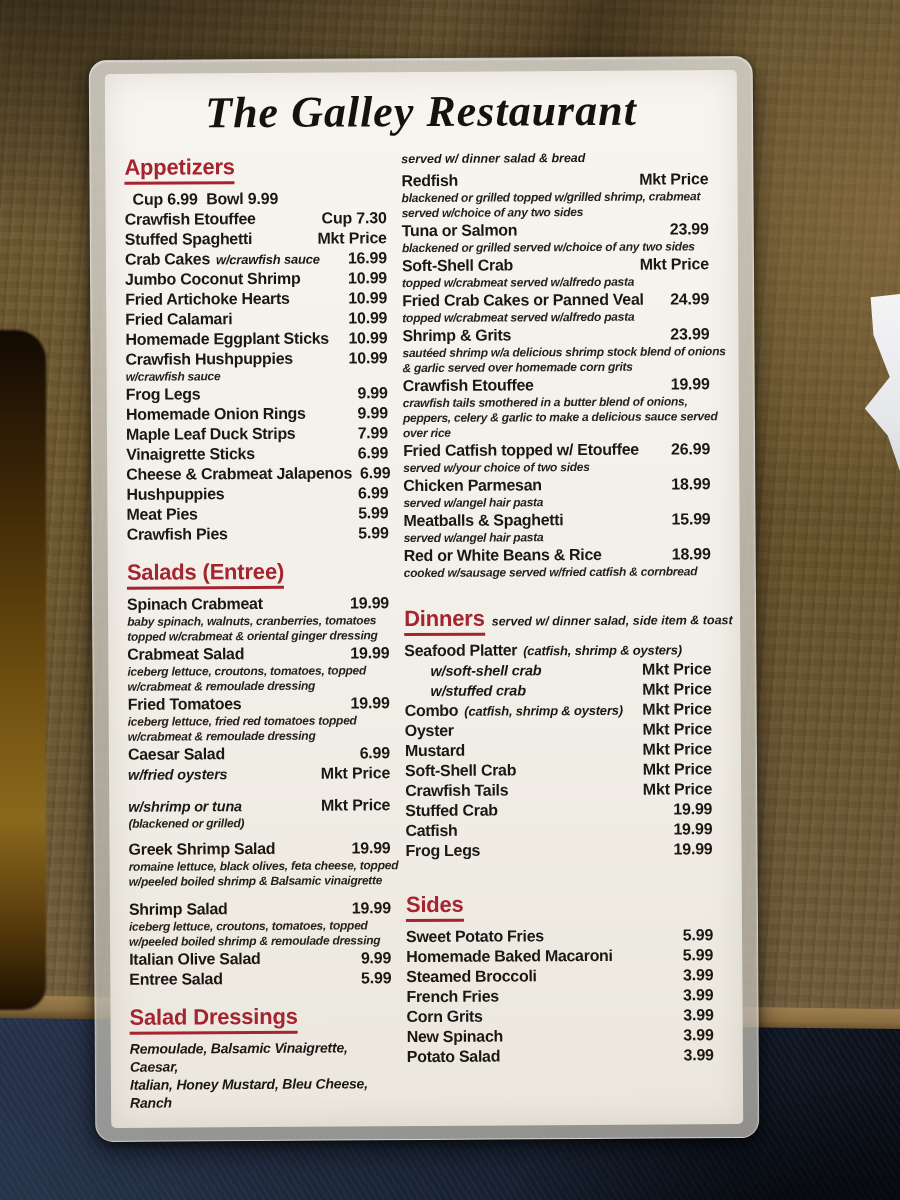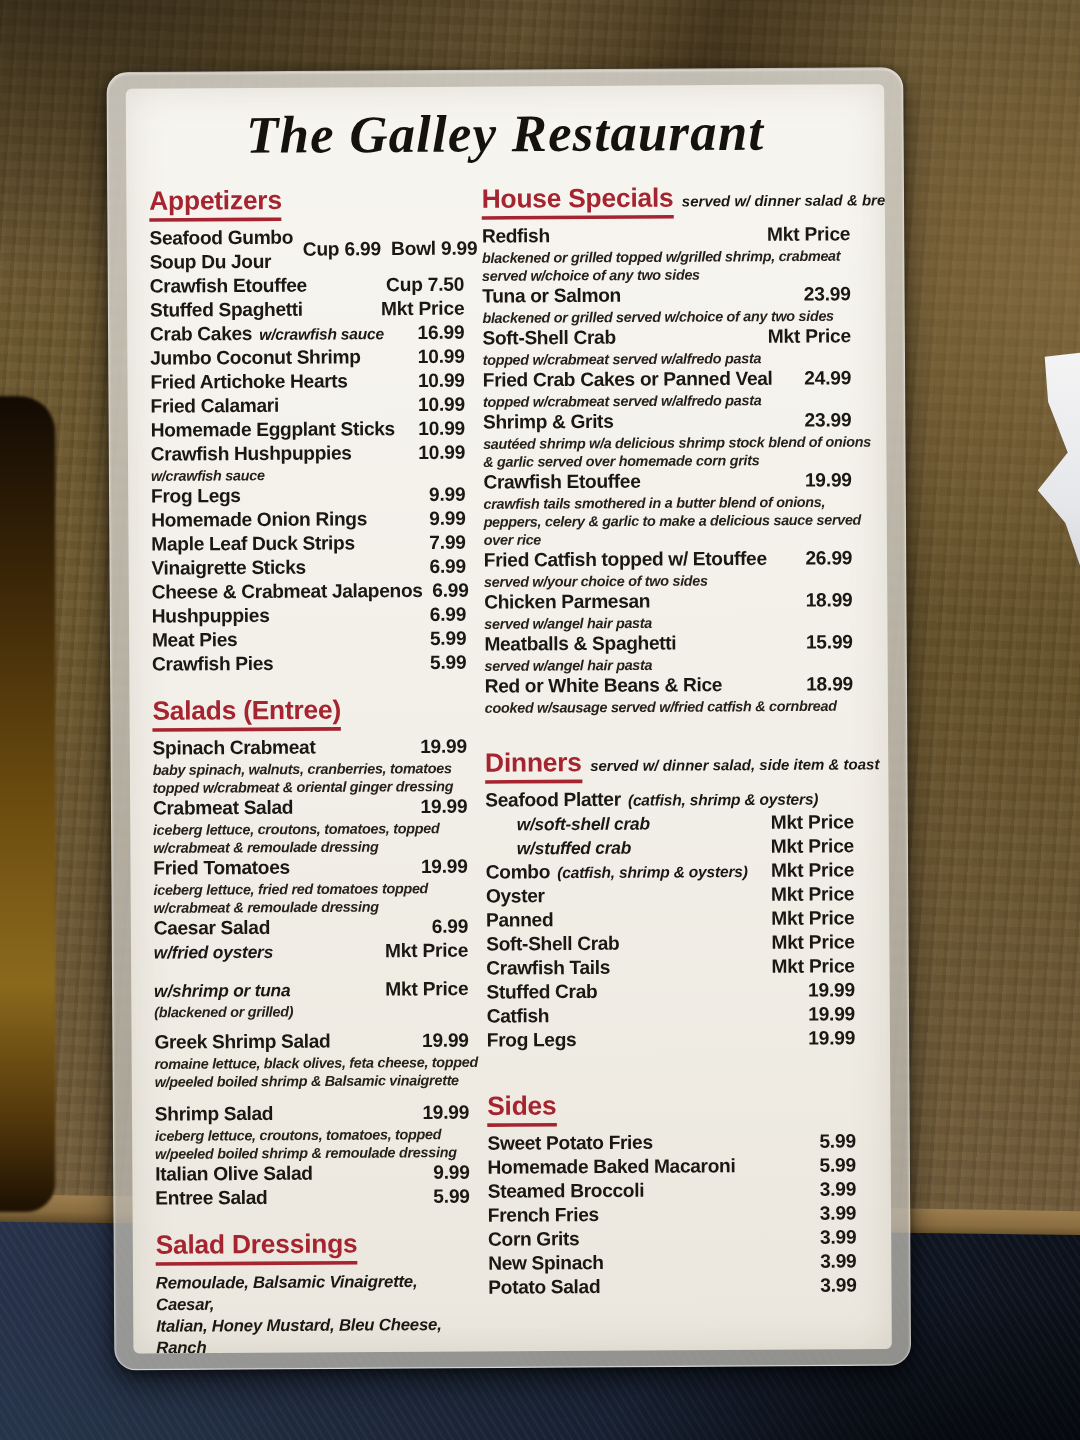--- a/index.html
+++ b/index.html
@@ -111,29 +111,25 @@
       <div class="title">The Galley Restaurant</div>
 
       <div class="col col-left">
         <section class="sec">
           <h2 class="sec-head">
             <span class="sec-title">Appetizers</span>
             <span class="sec-note"></span>
           </h2>
           <div class="items">
               <div class="row center">
-                <div class="left">
-                  <div class="name">Seafood Gumbo</div>
-                  <div class="name">Soup Du Jour</div>
-                </div>
                 <span class="price">Cup 6.99  Bowl 9.99</span>
               </div>
               <div class="row">
                 <div class="left"><span class="name">Crawfish Etouffee</span></div>
-                <span class="price">Cup 7.50</span>
+                <span class="price">Cup 7.30</span>
               </div>
               <div class="row">
                 <div class="left"><span class="name">Stuffed Spaghetti</span></div>
                 <span class="price">Mkt Price</span>
               </div>
               <div class="row">
                 <div class="left"><span class="name">Crab Cakes</span><span class="note">w/crawfish sauce</span></div>
                 <span class="price">16.99</span>
               </div>
               <div class="row">
@@ -264,21 +260,20 @@
               <div class="plain">Remoulade, Balsamic Vinaigrette, Caesar,</div>
               <div class="plain">Italian, Honey Mustard, Bleu Cheese,</div>
               <div class="plain">Ranch</div>
             </div>
         </section>
       </div>
 
       <div class="col col-right">
         <section class="sec">
           <h2 class="sec-head">
-            <span class="sec-title">House Specials</span>
             <span class="sec-note">served w/ dinner salad &amp; bread</span>
           </h2>
           <div class="items">
               <div class="row">
                 <div class="left"><span class="name">Redfish</span></div>
                 <span class="price">Mkt Price</span>
               </div>
               <div class="desc">blackened or grilled topped w/grilled shrimp, crabmeat</div>
               <div class="desc">served w/choice of any two sides</div>
               <div class="row">
@@ -351,21 +346,21 @@
               </div>
               <div class="row">
                 <div class="left"><span class="name">Combo</span><span class="note">(catfish, shrimp &amp; oysters)</span></div>
                 <span class="price">Mkt Price</span>
               </div>
               <div class="row">
                 <div class="left"><span class="name">Oyster</span></div>
                 <span class="price">Mkt Price</span>
               </div>
               <div class="row">
-                <div class="left"><span class="name">Panned</span></div>
+                <div class="left"><span class="name">Mustard</span></div>
                 <span class="price">Mkt Price</span>
               </div>
               <div class="row">
                 <div class="left"><span class="name">Soft-Shell Crab</span></div>
                 <span class="price">Mkt Price</span>
               </div>
               <div class="row">
                 <div class="left"><span class="name">Crawfish Tails</span></div>
                 <span class="price">Mkt Price</span>
               </div>

